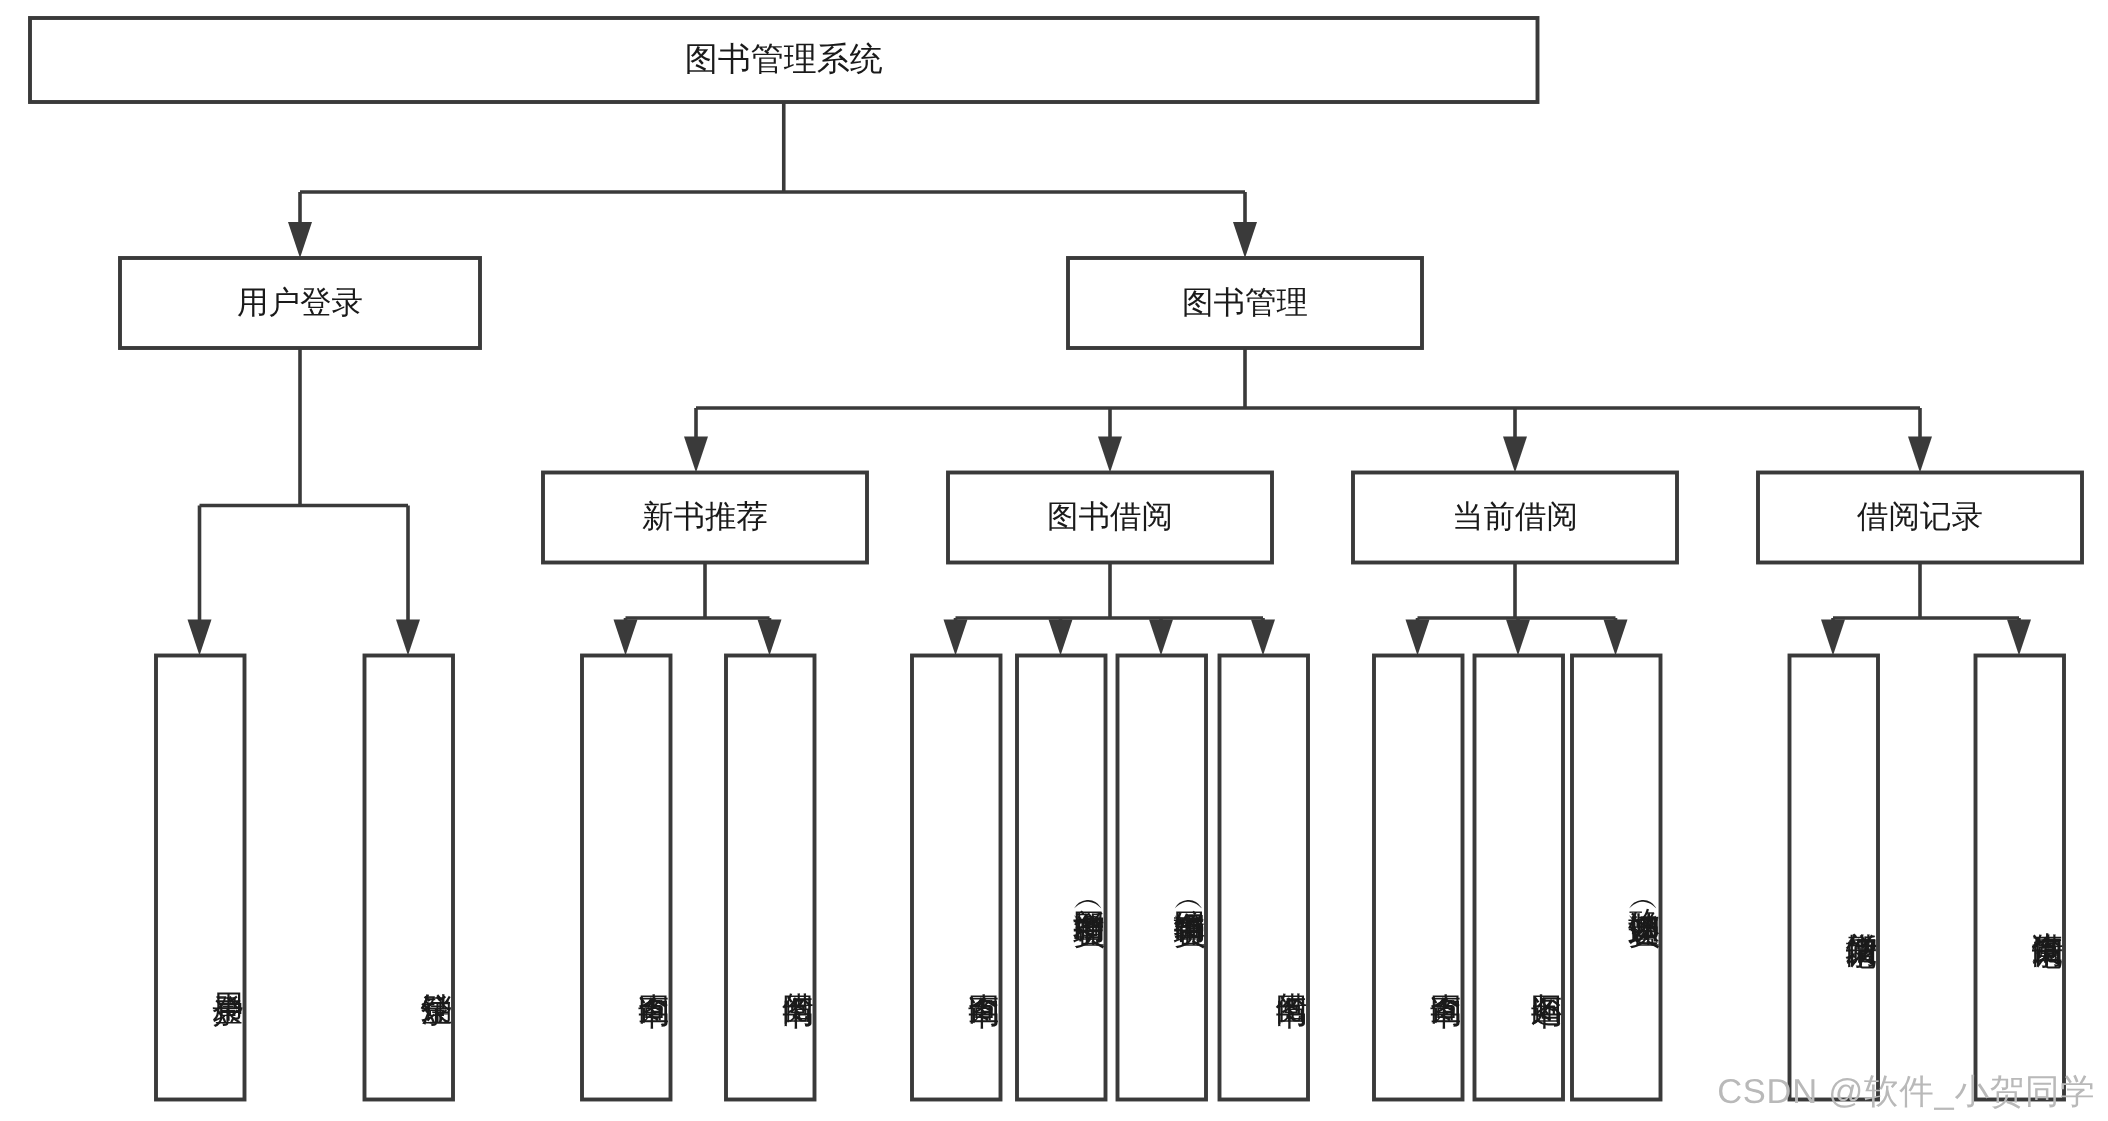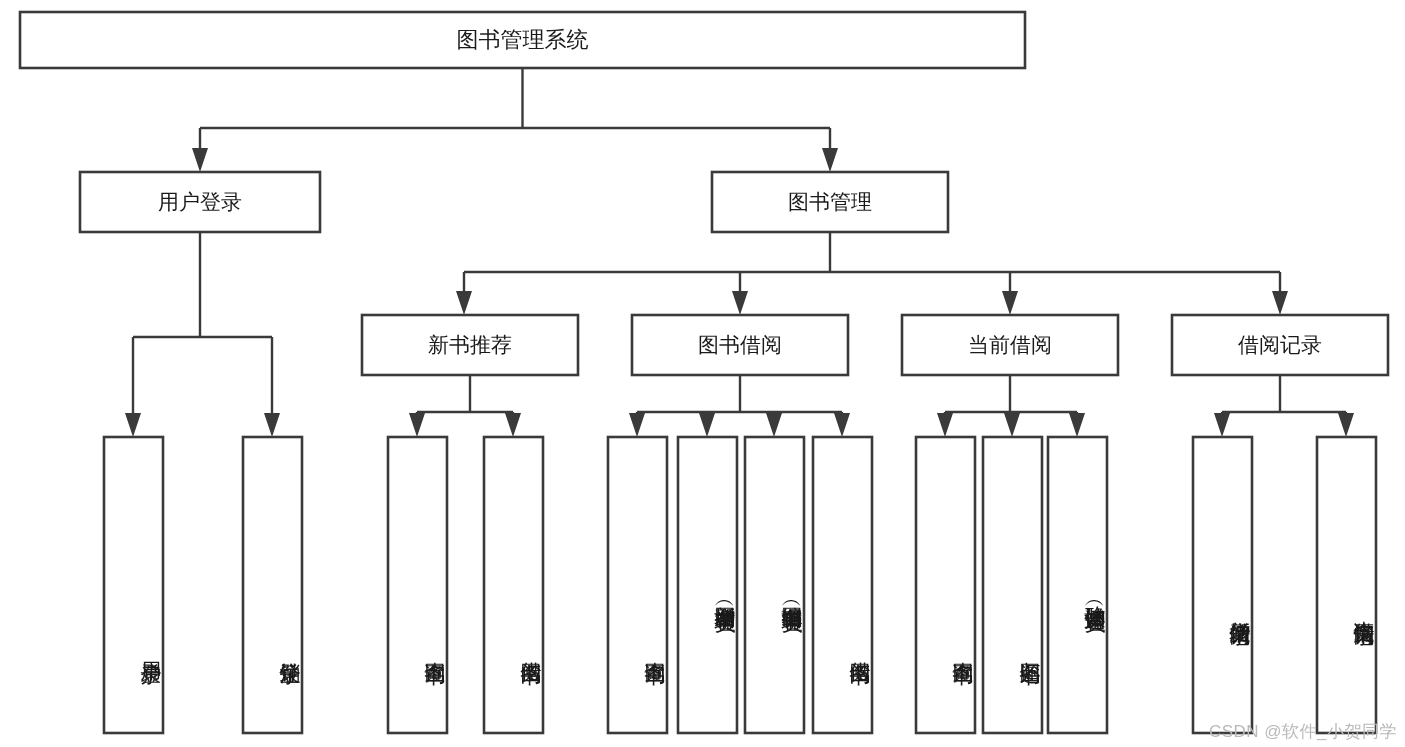--- a/index.html
+++ b/index.html
@@ -69,21 +69,21 @@
     text-orientation: upright;
     letter-spacing: 1px;
     pointer-events: none;
     user-select: none;
   }
   .watermark {
     position: absolute;
     right: 8px;
     bottom: 4px;
     font-family: "Liberation Sans", "DejaVu Sans", sans-serif;
-    font-size: 17px;
+    font-size: 23px;
     color: #b9b9b9;
     letter-spacing: 0.5px;
     white-space: nowrap;
     user-select: none;
   }
 </style>
 </head>
 <body>
 
 <div id="diagram-root">

